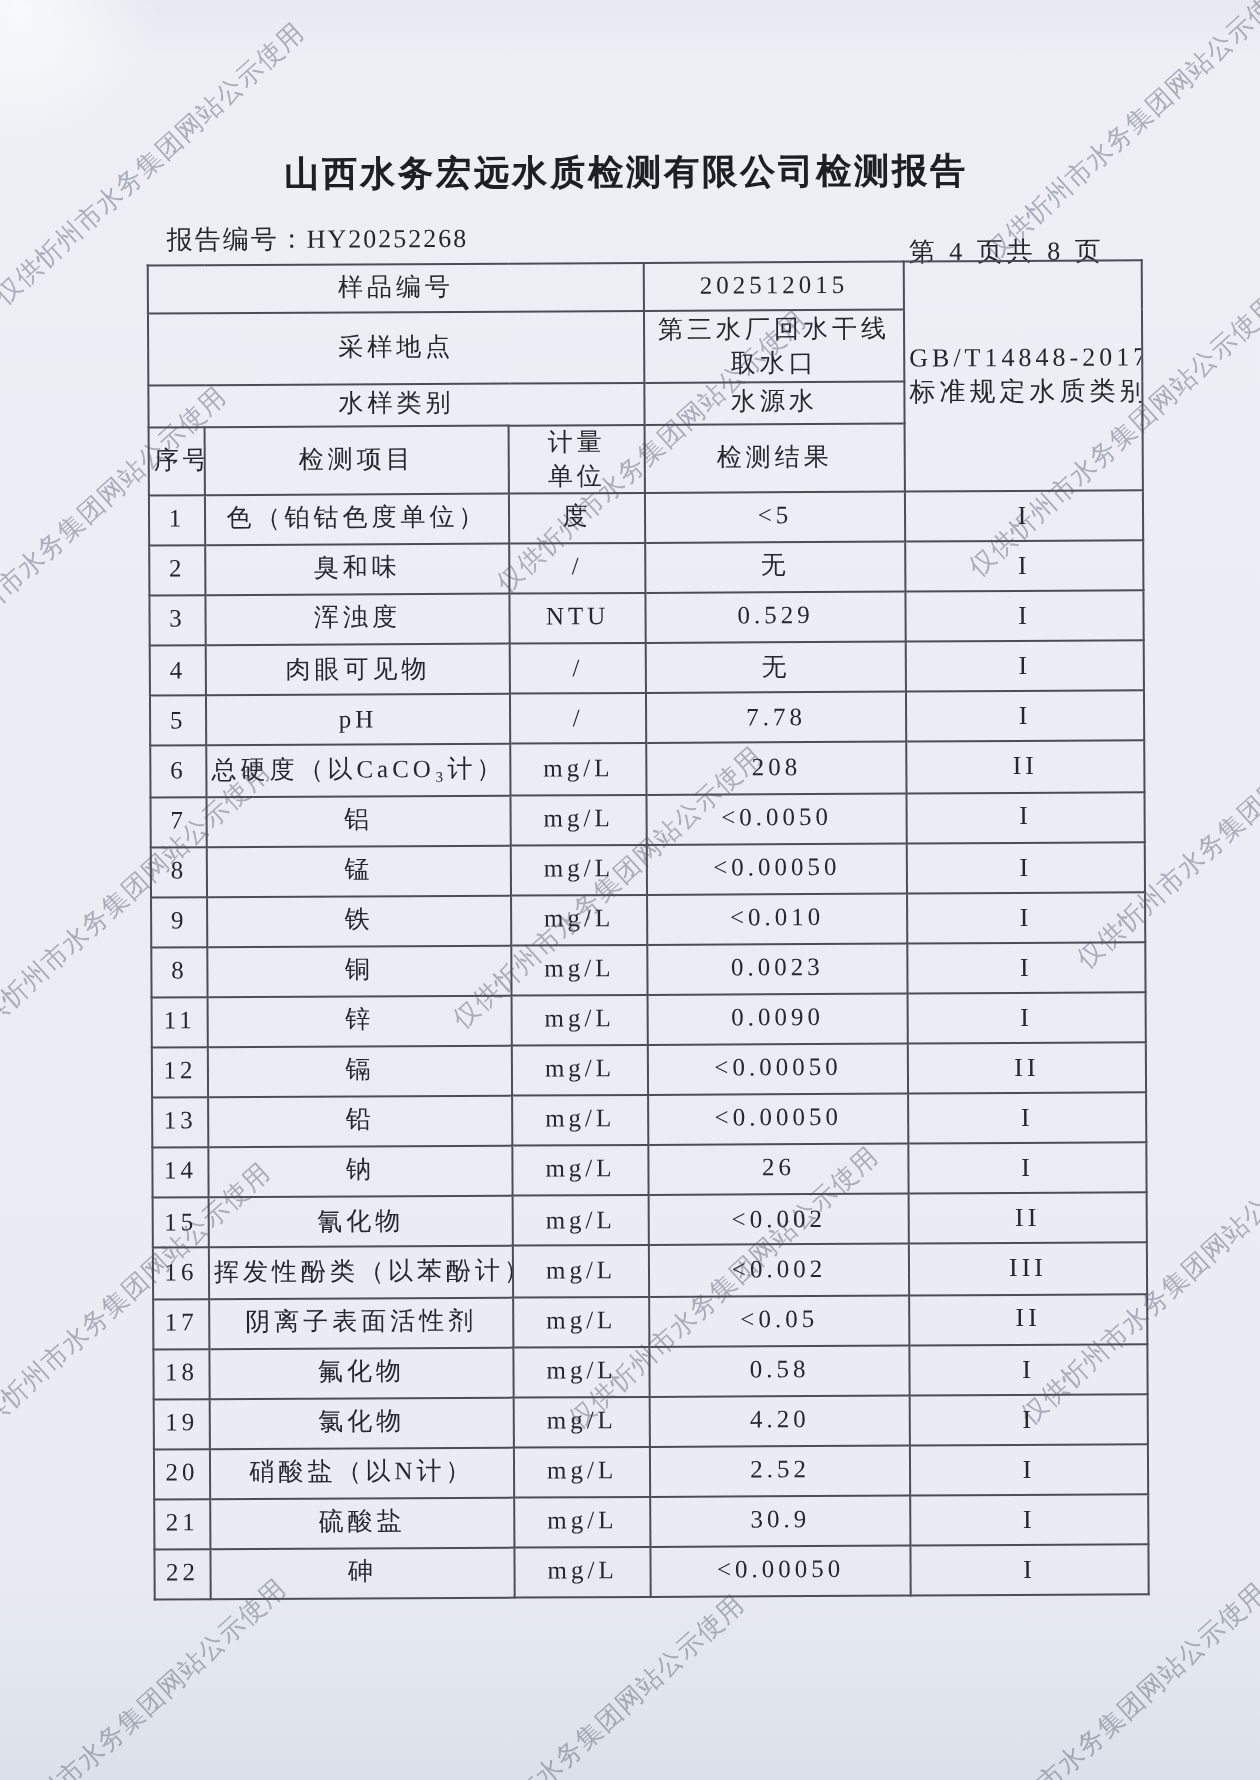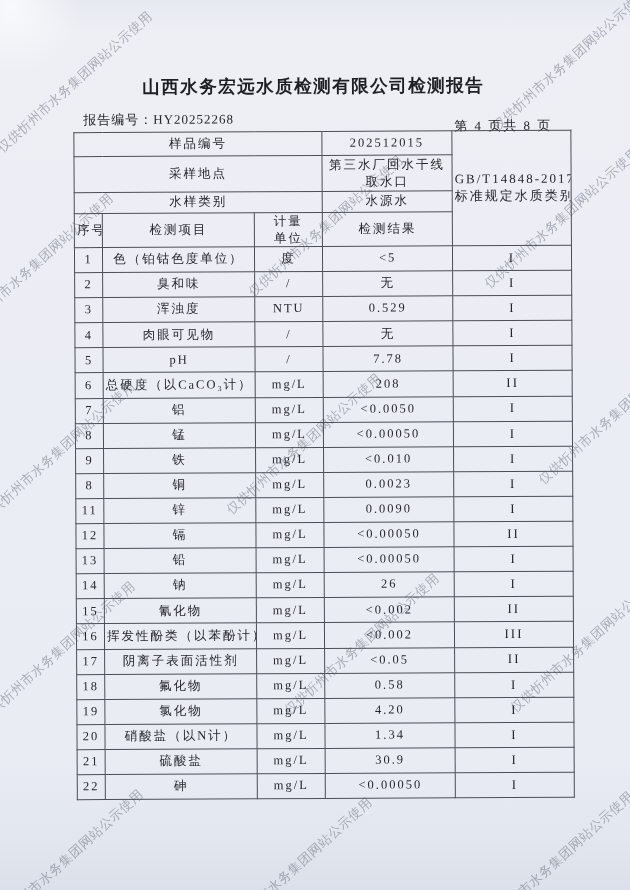--- a/index.html
+++ b/index.html
@@ -263,21 +263,21 @@
             <td class="num">19</td>
             <td class="item-cell">氯化物</td>
             <td class="num">mg/L</td>
             <td class="num">4.20</td>
             <td class="grade-cell">I</td>
           </tr>
           <tr class="data">
             <td class="num">20</td>
             <td class="item-cell">硝酸盐（以N计）</td>
             <td class="num">mg/L</td>
-            <td class="num">1.34</td>
+            <td class="num">2.52</td>
             <td class="grade-cell">I</td>
           </tr>
           <tr class="data">
             <td class="num">21</td>
             <td class="item-cell">硫酸盐</td>
             <td class="num">mg/L</td>
             <td class="num">30.9</td>
             <td class="grade-cell">I</td>
           </tr>
           <tr class="data">

